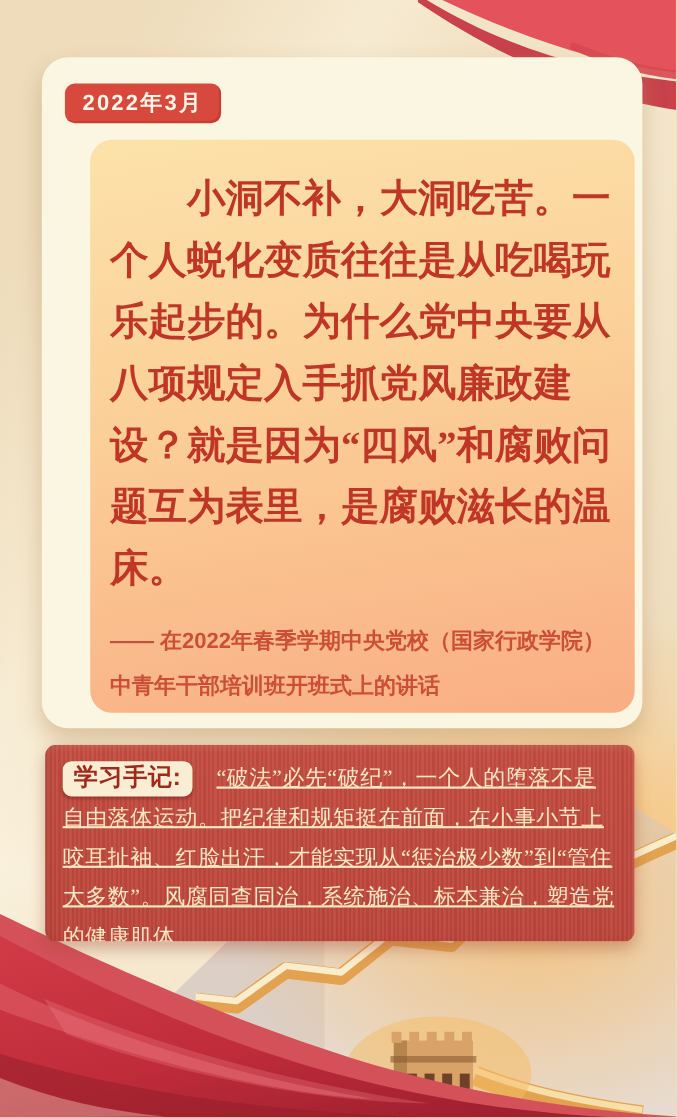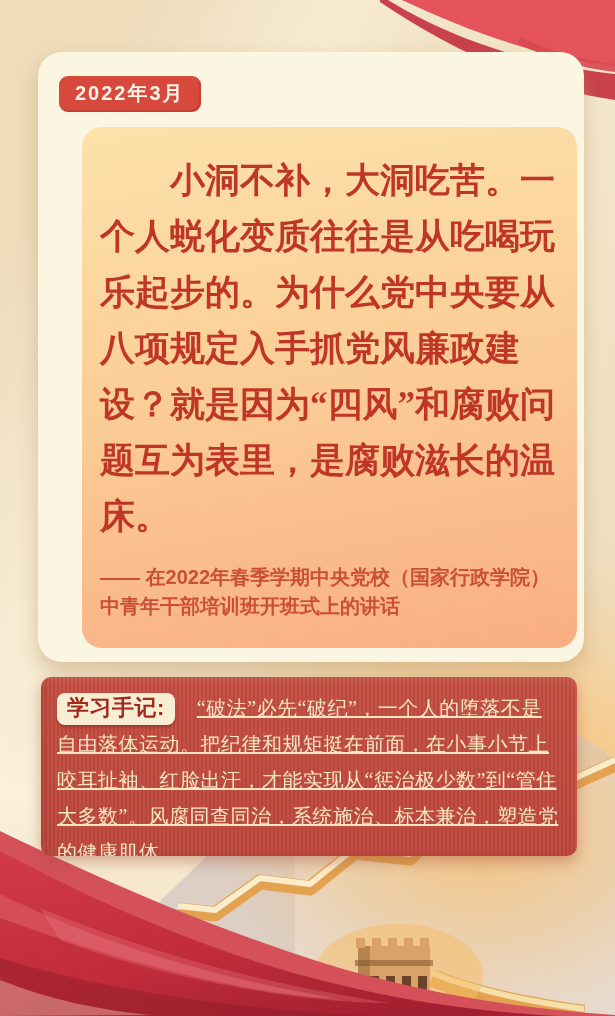--- a/index.html
+++ b/index.html
@@ -44,21 +44,21 @@
     background:linear-gradient(170deg,#fce2aa 0%,#fbcf97 45%,#f9ad83 100%);
   }
   .quote-text{
     margin:0;color:#bf3627;
     font-family:"Liberation Serif", serif;font-weight:bold;
     font-size:35px;line-height:56px;text-indent:2em;
     letter-spacing:0px;
   }
   .quote-attrib{
     margin:18px 0 0;color:#cb4f36;
-    font-size:20px;line-height:29px;font-weight:bold;
+    font-size:20px;line-height:41px;font-weight:bold;
   }
 
   
   .note-panel{
     position:absolute;left:41px;top:677px;width:536px;height:179px;
     border-radius:10px;box-sizing:border-box;
     padding:13px 16px 0;
     background:
       repeating-linear-gradient(90deg, rgba(120,25,20,.07) 0 2px, rgba(255,235,210,.05) 2px 4px),
       linear-gradient(180deg,#c24d42 0%,#bb463c 100%);

